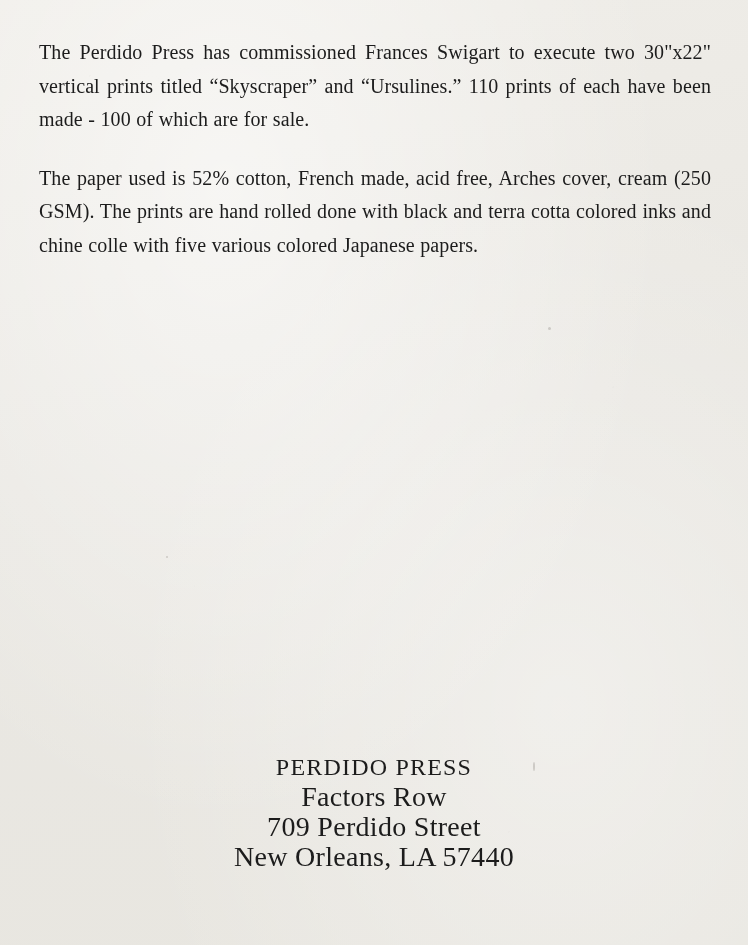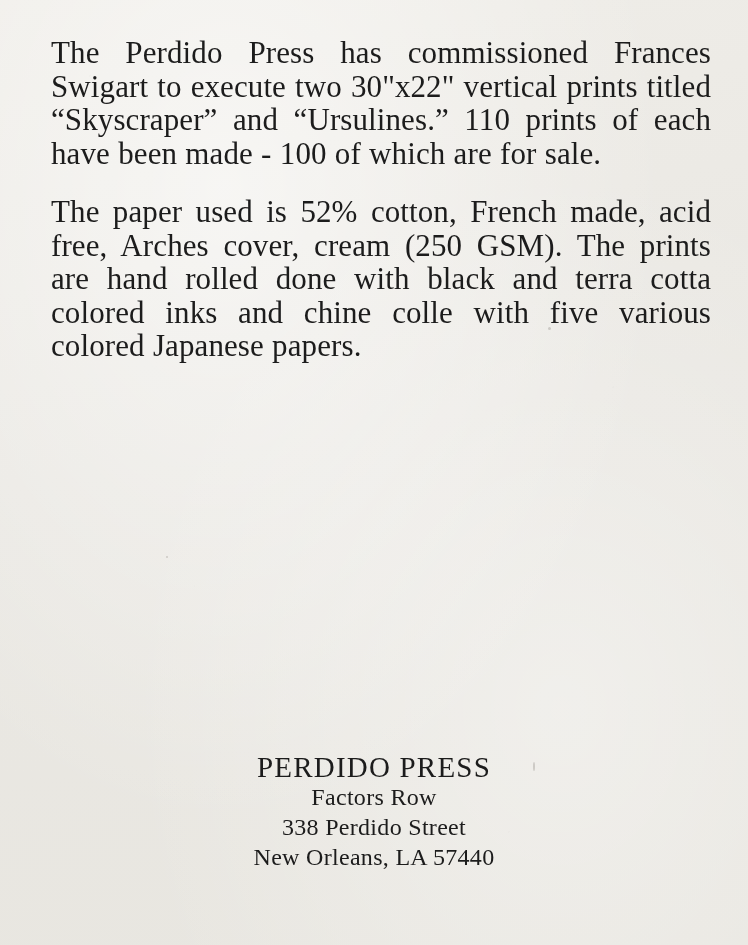--- a/index.html
+++ b/index.html
@@ -36,45 +36,45 @@
       radial-gradient(circle at 26% 62%, rgba(160,155,145,0.07) 0 1px, transparent 1px),
       radial-gradient(circle at 68% 88%, rgba(160,155,145,0.08) 0 1px, transparent 1px);
   }
   .body-text {
     position: absolute;
     left: 39px;
     top: 36px;
     width: 672px;
   }
   .para {
-    font-size: 31px;
+    font-size: 20px;
     line-height: 33.5px;
     text-align: justify;
     text-justify: inter-word;
-    margin: 0 0 25px 12px;
+    margin: 0 0 25px 0;
     letter-spacing: 0.1px;
     word-spacing: 0.4px;
   }
   .para:last-child {
     margin-bottom: 0;
   }
   .colophon {
     position: absolute;
     left: 0;
     right: 0;
     top: 752px;
     text-align: center;
   }
   .colophon-line {
-    font-size: 24px;
+    font-size: 28px;
     line-height: 30px;
     letter-spacing: 0.3px;
   }
   .colophon-line.imprint {
-    font-size: 29px;
+    font-size: 24px;
     letter-spacing: 1.2px;
   }
   .speck {
     position: absolute;
     background: rgba(140,135,128,0.35);
     border-radius: 50%;
     pointer-events: none;
   }
 </style>
 </head>
@@ -88,16 +88,16 @@
   <span class="speck" style="left:166px; top:556px; width:2px; height:2px;"></span>
 
   <div class="body-text">
     <p class="para">The Perdido Press has commissioned Frances Swigart to execute two 30"x22" vertical prints titled “Skyscraper” and “Ursulines.”  110 prints of each have been made - 100 of which are for sale.</p>
     <p class="para">The paper used is 52% cotton, French made, acid free, Arches cover, cream (250 GSM).  The prints are hand rolled done with black and terra cotta colored inks and chine colle with five various colored Japanese papers.</p>
   </div>
 
   <div class="colophon">
     <div class="colophon-line imprint">PERDIDO PRESS</div>
     <div class="colophon-line">Factors Row</div>
-    <div class="colophon-line">338 Perdido Street</div>
+    <div class="colophon-line">709 Perdido Street</div>
     <div class="colophon-line">New Orleans, LA  57440</div>
   </div>
 </div>
 
 </body></html>

